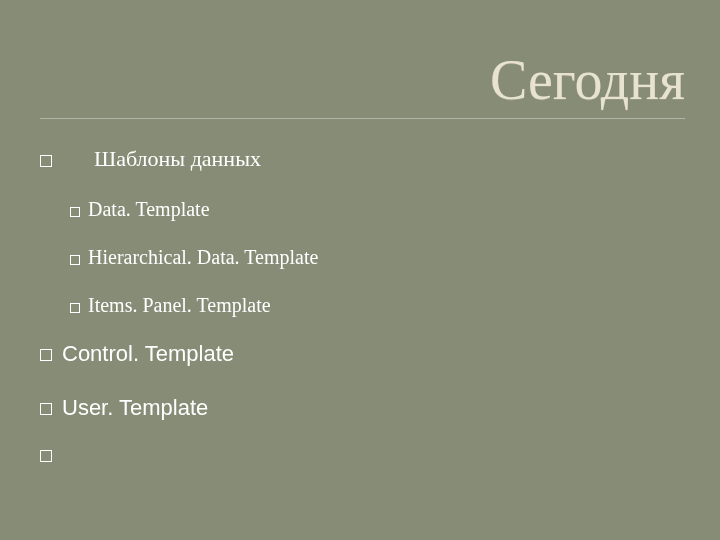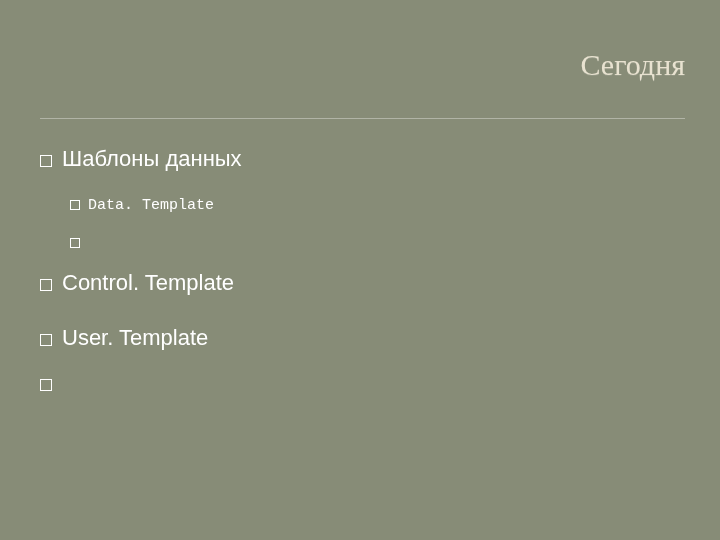--- a/index.html
+++ b/index.html
@@ -12,21 +12,21 @@
     height: 540px;
     background: #878c77;
     font-family: Arial, sans-serif;
     position: relative;
     overflow: hidden;
   }
   .title {
     position: absolute;
     top: 48px;
     right: 35px;
-    font-size: 30px;
+    font-size: 56px;
     font-family: Georgia, 'Times New Roman', serif;
     color: #e8e2d0;
     text-shadow: 0 1px 0 rgba(255,255,255,0.1);
   }
   .divider {
     position: absolute;
     top: 118px;
     left: 40px;
     right: 35px;
     height: 0;
@@ -40,33 +40,35 @@
   }
   .row {
     display: flex;
     align-items: baseline;
     color: #ffffff;
     font-size: 21px;
     line-height: 1.3;
   }
   .row-main {
     margin-bottom: 22px;
-    font-family: Liberation Sans, sans-serif;
+    font-family: Liberation Serif, serif;
     font-size: 22px;
+    gap: 32px;
   }
   .row-sub {
     margin-left: 30px;
     margin-bottom: 22px;
-    font-family: Liberation Mono, monospace;
-    font-size: 15px;
+    font-family: Liberation Serif, serif;
+    font-size: 20px;
   }
   .row-main-lower {
     margin-bottom: 26px;
     font-family: Arial, sans-serif;
     font-size: 22px;
+    align-items: center;
   }
   .sq {
     display: inline-block;
     width: 12px;
     height: 12px;
     border: 1.5px solid #ffffff;
     margin-right: 10px;
     flex: 0 0 auto;
     position: relative;
     top: 1px;
@@ -89,23 +91,28 @@
   <div class="row row-main">
     <span class="sq"></span>
     <span>Шаблоны данных</span>
   </div>
 
   <div class="row row-sub">
     <span class="sq sq-small"></span>
     <span>Data. Template</span>
   </div>
 
+  <div class="row row-sub">
+    <span class="sq sq-small"></span>
+    <span>Hierarchical. Data. Template</span>
+  </div>
 
   <div class="row row-sub">
     <span class="sq sq-small"></span>
+    <span>Items. Panel. Template</span>
   </div>
 
   <div class="row row-main-lower">
     <span class="sq"></span>
     <span>Control. Template</span>
   </div>
 
   <div class="row row-main-lower">
     <span class="sq"></span>
     <span>User. Template</span>

